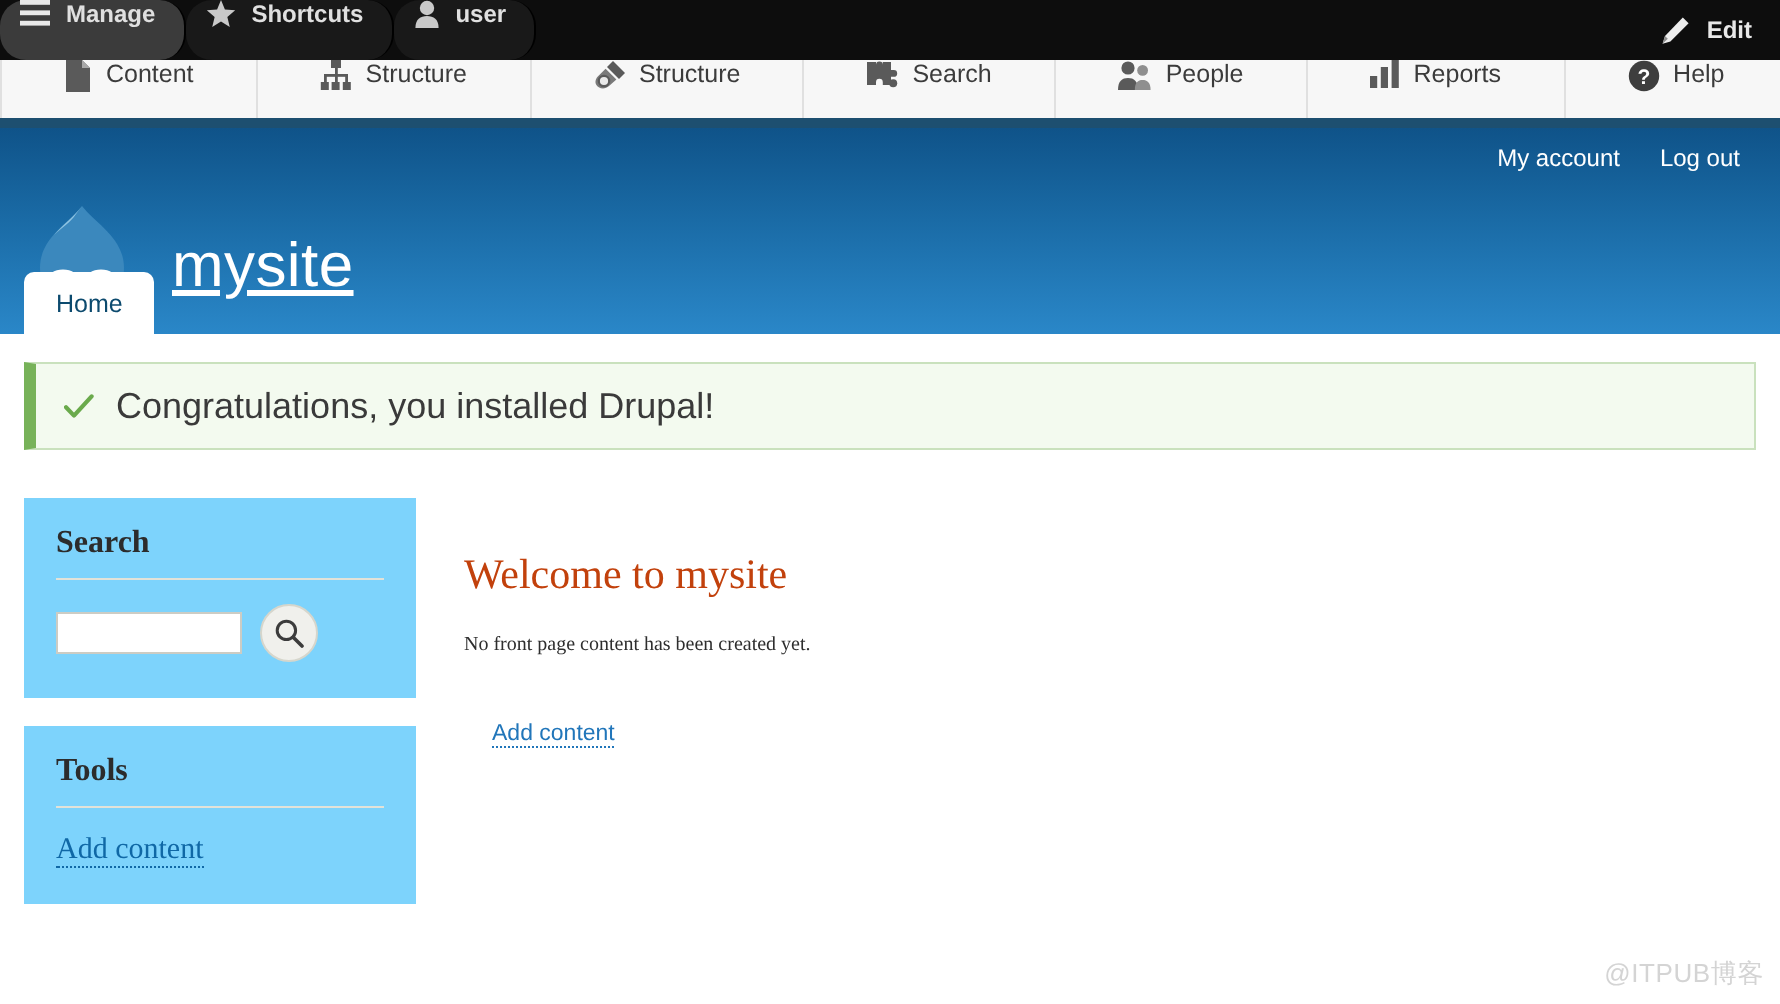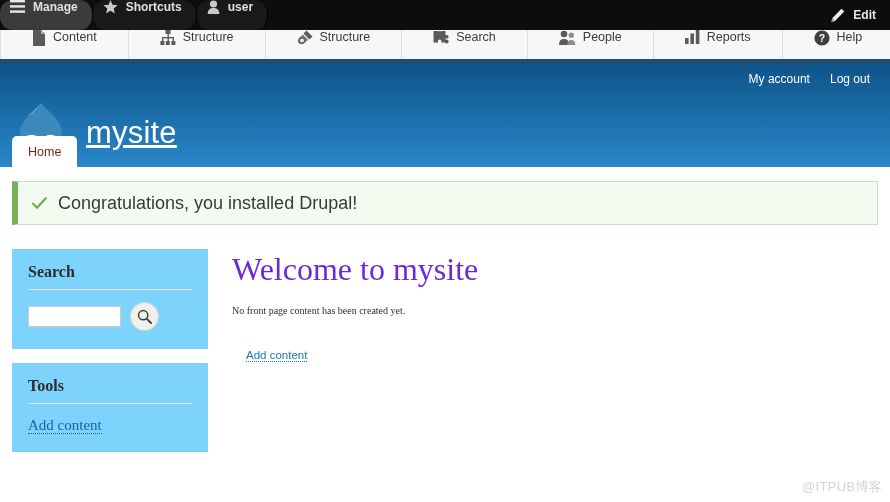--- a/index.html
+++ b/index.html
@@ -75,21 +75,21 @@
     display: flex; align-items: center; gap: 16px;
   }
   .site-name {
     color: #ffffff; font-size: 31px; font-weight: normal;
     letter-spacing: .2px;
     text-decoration: underline;
   }
   .tabs-row { position: absolute; left: 12px; bottom: 0; }
   .tab-home {
     display: inline-block;
-    background: #fff; color: #7f1d1d;
+    background: #fff; color: #0c4a6e;
     font-size: 12.5px;
     padding: 9px 16px 8px;
     border-radius: 5px 5px 0 0;
     cursor: pointer;
   }
 
   
   .page { background: #fff; padding: 0; }
   .status-msg {
     margin: 14px 12px 0 12px;
@@ -134,22 +134,23 @@
     font-family: "Liberation Serif", serif;
     font-size: 15px; color: #1068a6;
     text-decoration: none;
     border-bottom: 1px dotted #1068a6;
     cursor: pointer;
   }
 
   .main { flex: 1; padding-top: 2px; }
   .main h1 {
     font-family: "Liberation Serif", serif;
-    font-size: 32px; font-weight: normal; color: #6d28d9;
+    font-size: 21px; font-weight: normal; color: #c2410c;
     margin-bottom: 17px;
+    margin-top: 24px;
   }
   .main p {
     font-family: "Liberation Serif", serif;
     font-size: 10px; color: #2e2e2e; margin-bottom: 29px;
   }
   .main-action { padding-left: 14px; }
   .main-action a {
     font-family: "Liberation Sans", sans-serif;
     font-size: 11.5px; color: #2176ba;
     text-decoration: none;

